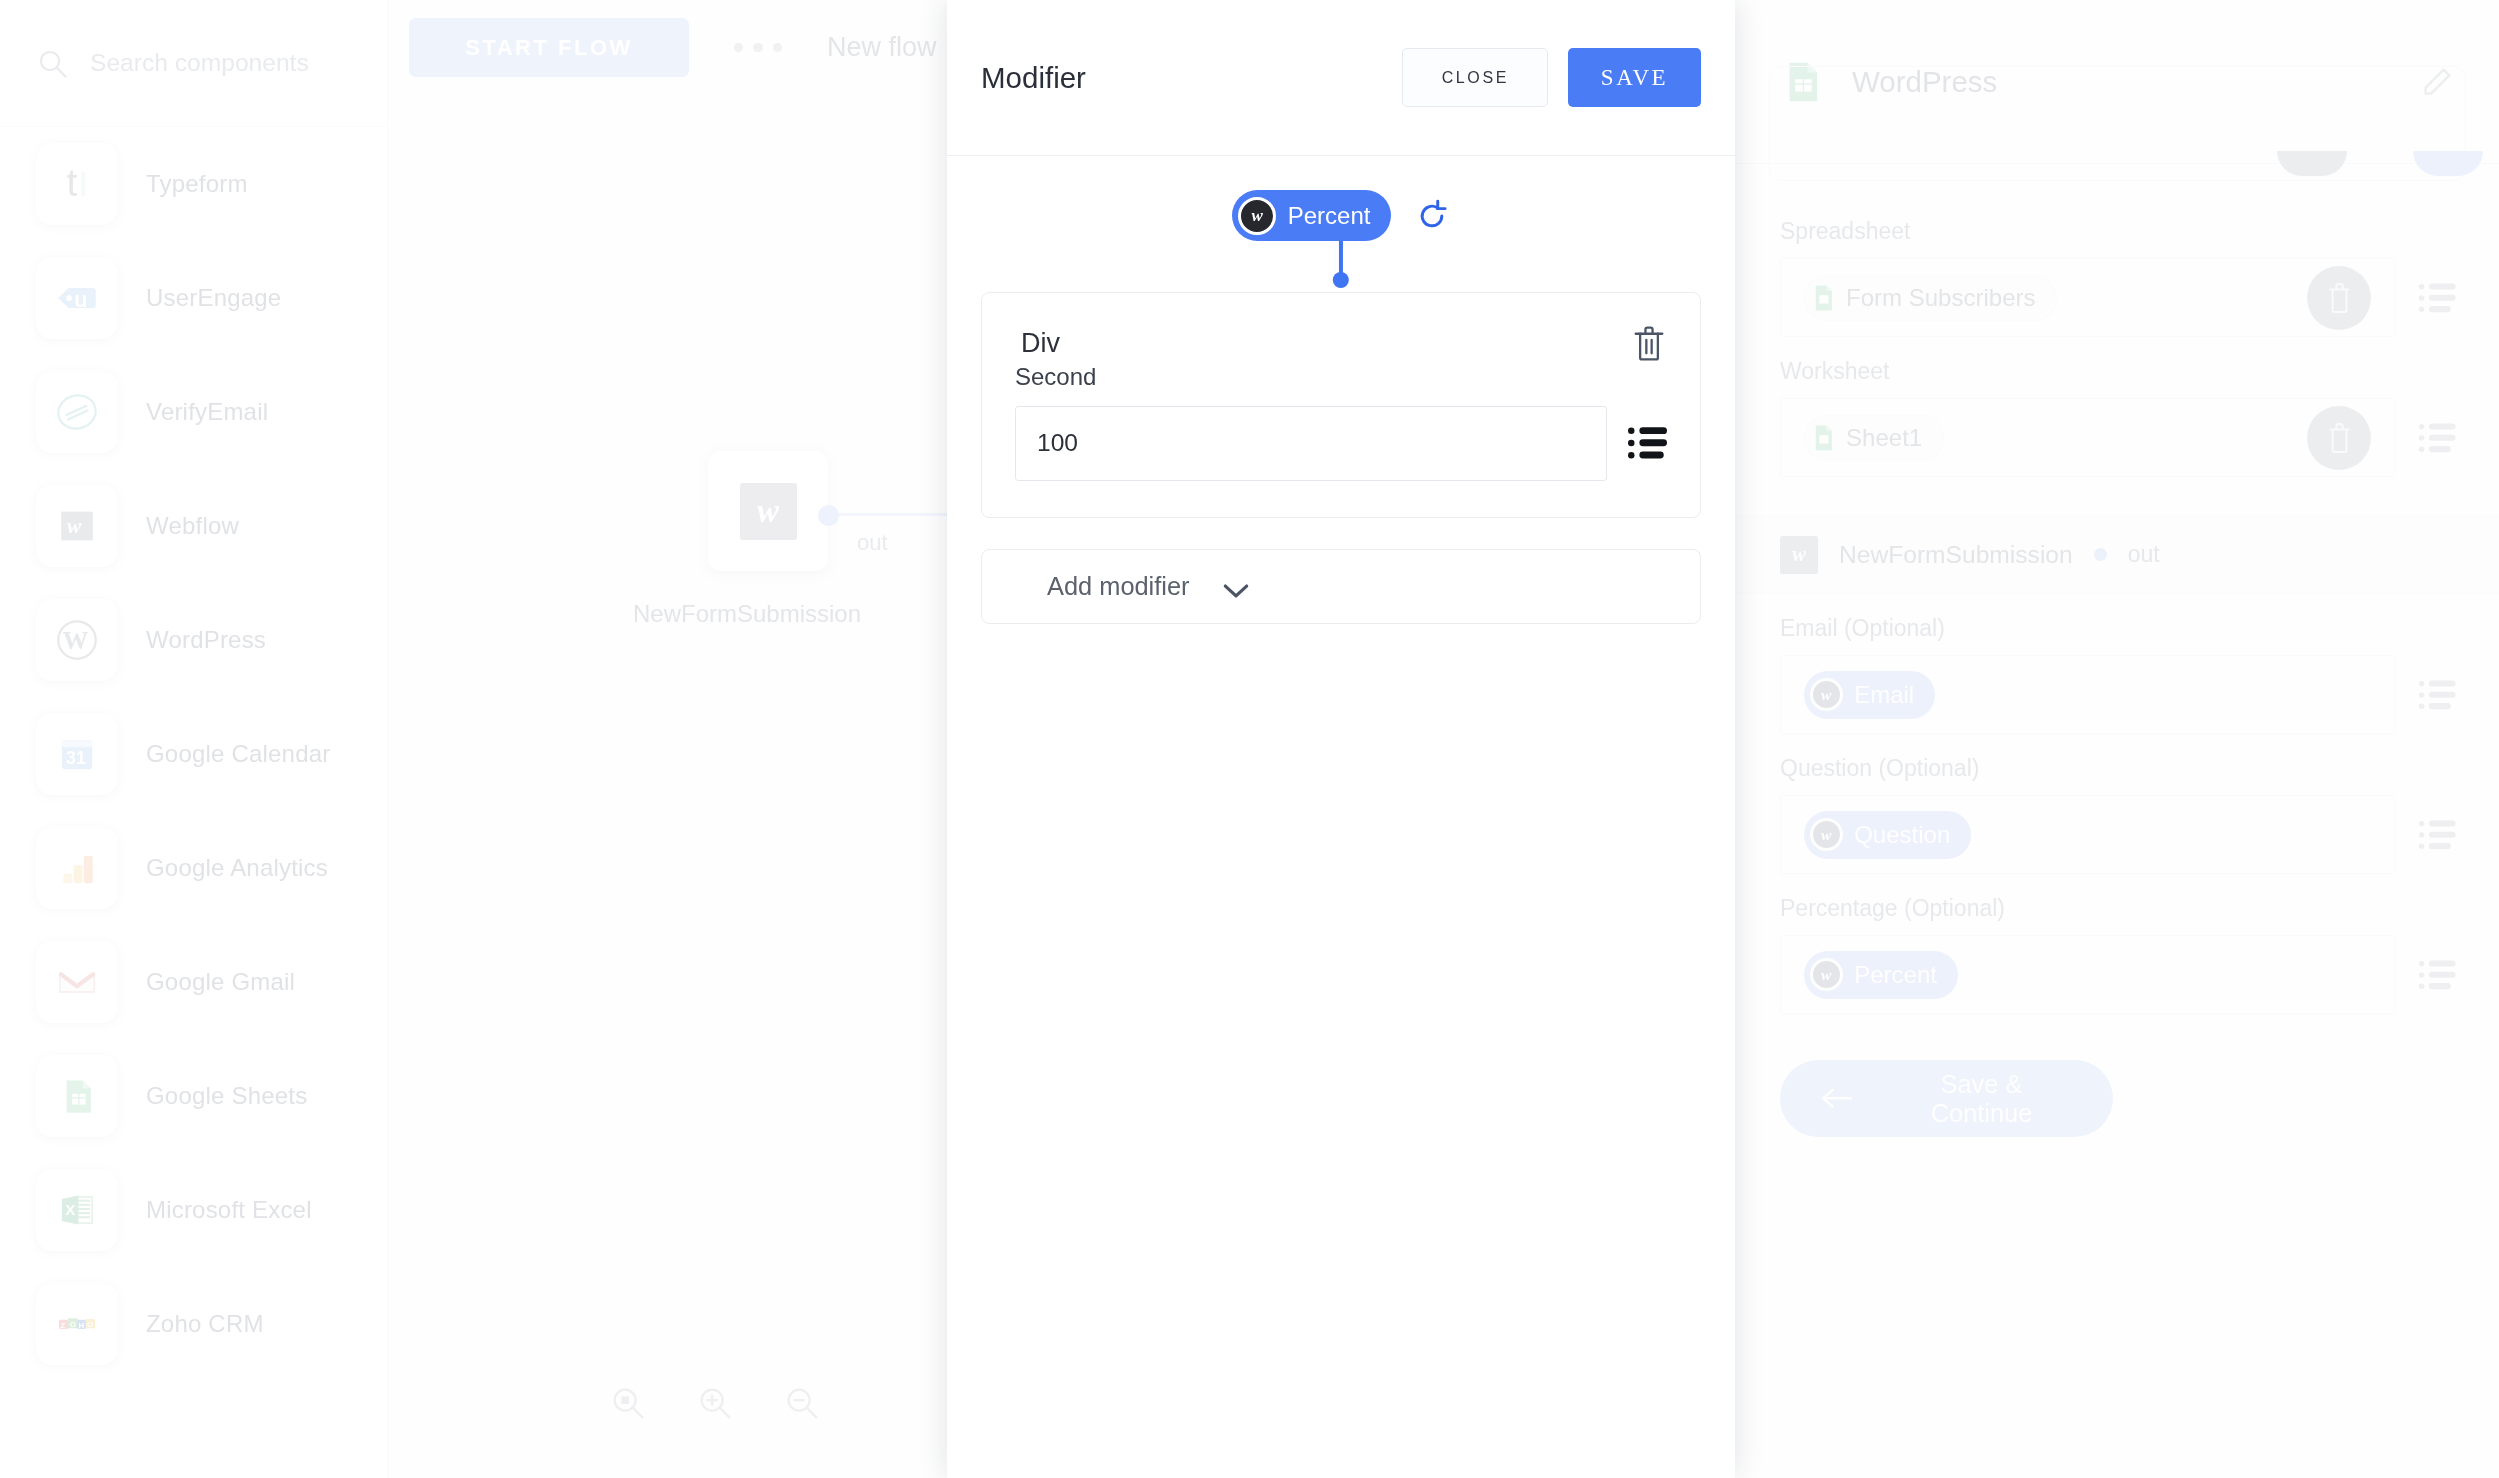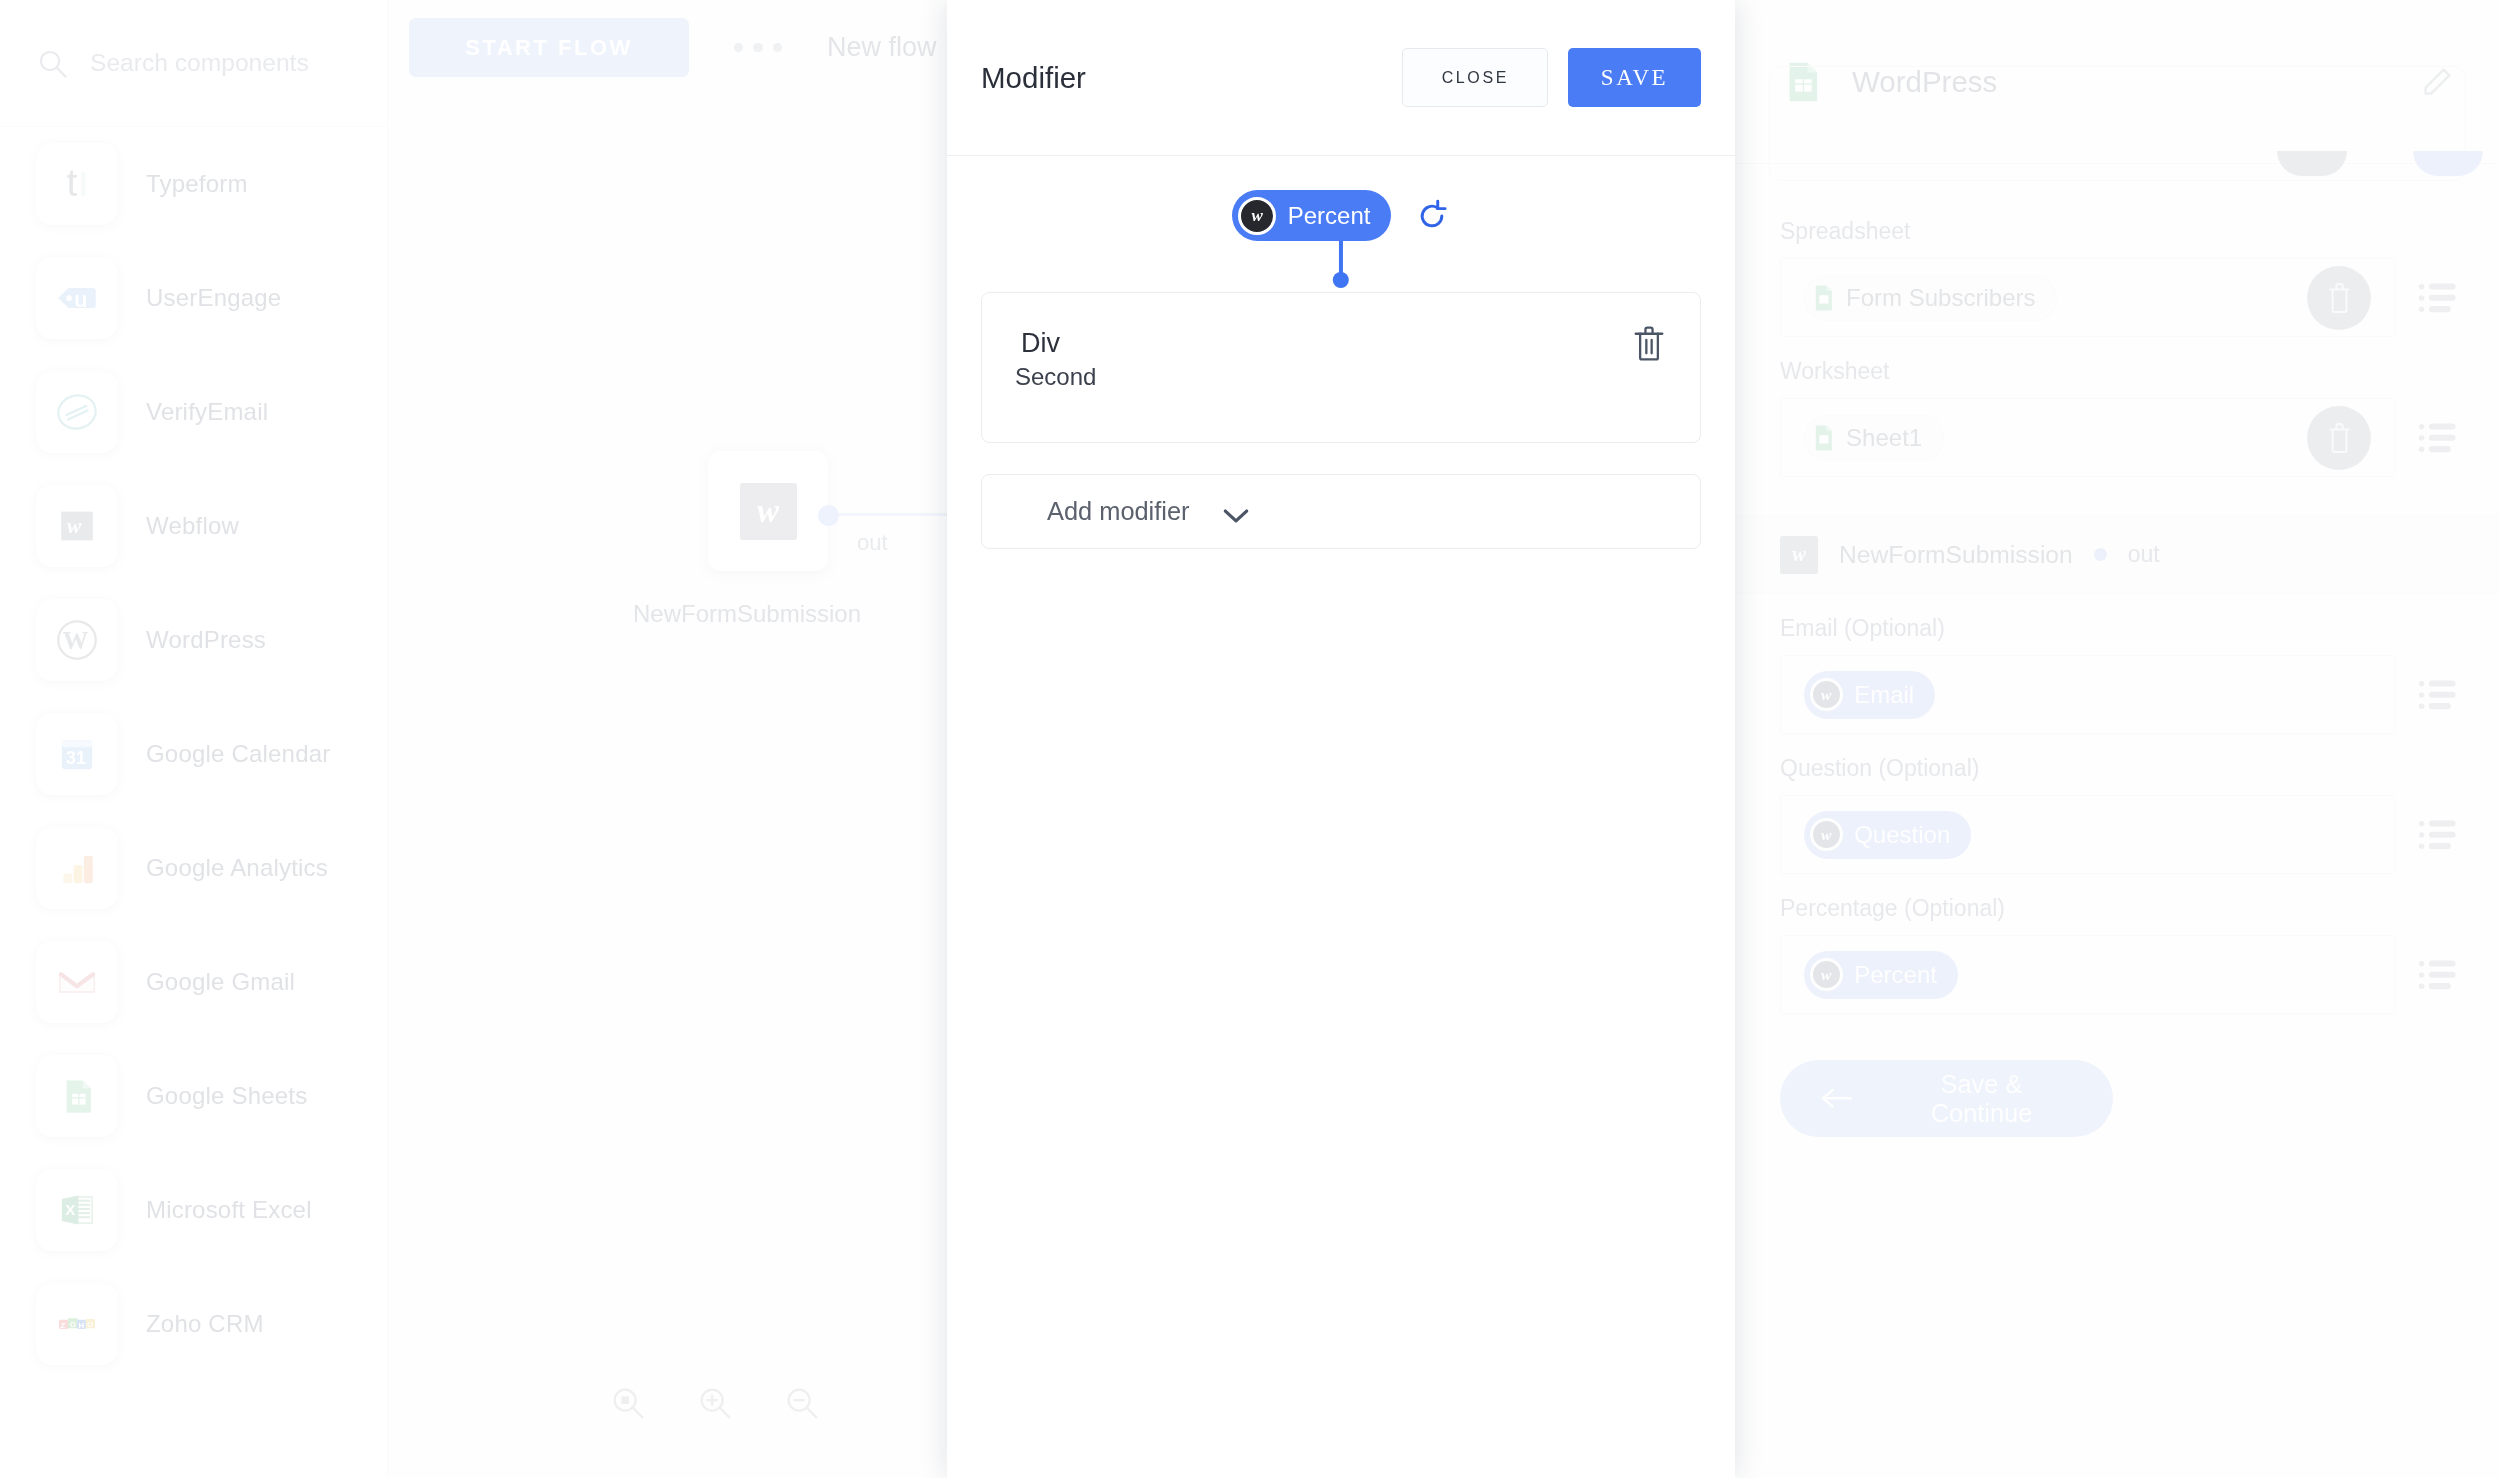--- a/index.html
+++ b/index.html
@@ -641,20 +641,35 @@
             <svg viewBox="0 0 40 44" width="36" height="39" fill="none" stroke="#4b5566" stroke-width="2.6" stroke-linecap="round" stroke-linejoin="round">
               <path d="M5 11 H35"></path>
                 <path d="M10 11 V38 a2 2 0 0 0 2 2 H28 a2 2 0 0 0 2 -2 V11"></path>
               <path d="M16 11 V6 a2 2 0 0 1 2 -2 H22 a2 2 0 0 1 2 2 V11"></path>
               <line x1="17" y1="18" x2="17" y2="33"></line>
                 <line x1="23" y1="18" x2="23" y2="33"></line>
             </svg>
           </span>
         </div>
         <div class="field-label">Second</div>
+        <div class="field-row">
+          <input class="field-input" value="100" style="">
+          <span class="list-icon-dark">
+            <svg viewBox="0 0 48 44" width="39" height="36">
+              <g fill="#111418">
+                <circle cx="4" cy="7" r="4"></circle>
+                  <rect x="14" y="2.5" width="34" height="8.5" rx="4.2"></rect>
+                <circle cx="4" cy="22" r="4"></circle>
+                  <rect x="14" y="17.5" width="34" height="8.5" rx="4.2"></rect>
+                <circle cx="4" cy="37" r="4"></circle>
+                  <rect x="14" y="32.5" width="30" height="8.5" rx="4.2"></rect>
+              </g>
+            </svg>
+          </span>
+        </div>
       </div>
 
       <div class="add-modifier">
         <span>Add modifier</span>
         <span class="chev">
           <svg viewBox="0 0 34 22" width="28" height="18" fill="none" stroke="#4b5566" stroke-width="4" stroke-linecap="round" stroke-linejoin="round">
             <polyline points="4,5 17,17 30,5"></polyline>
           </svg>
         </span>
       </div>

